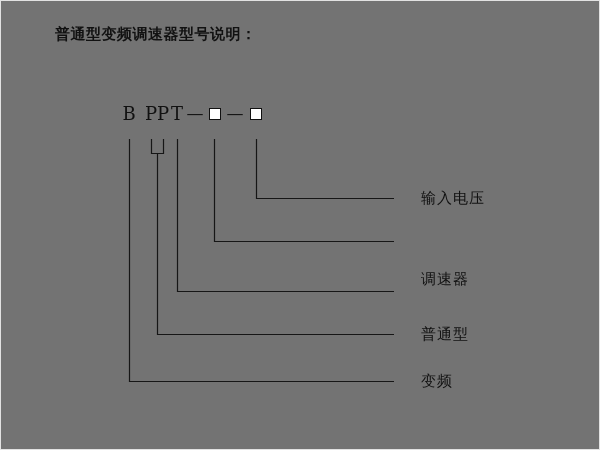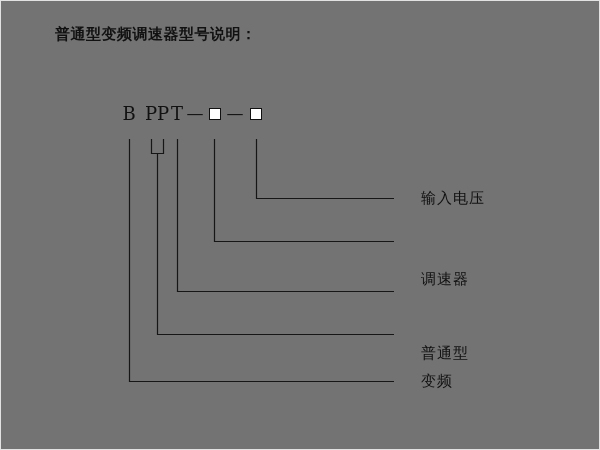--- a/index.html
+++ b/index.html
@@ -63,21 +63,21 @@
     font-size: 15px;
     font-weight: normal;
     line-height: 16px;
     letter-spacing: 1px;
     white-space: nowrap;
     margin-left: 20px;
   }
   .lbl-voltage    { top: 189px; }
   .lbl-power      { top: 232px; }
   .lbl-controller { top: 270px; }
-  .lbl-ordinary   { top: 344px; }
+  .lbl-ordinary   { top: 325px; }
   .lbl-frequency  { top: 372px; }
   svg.leader-lines {
     position: absolute;
     left: 0;
     top: 0;
     width: 600px;
     height: 450px;
   }
   svg.leader-lines path {
     fill: none;

